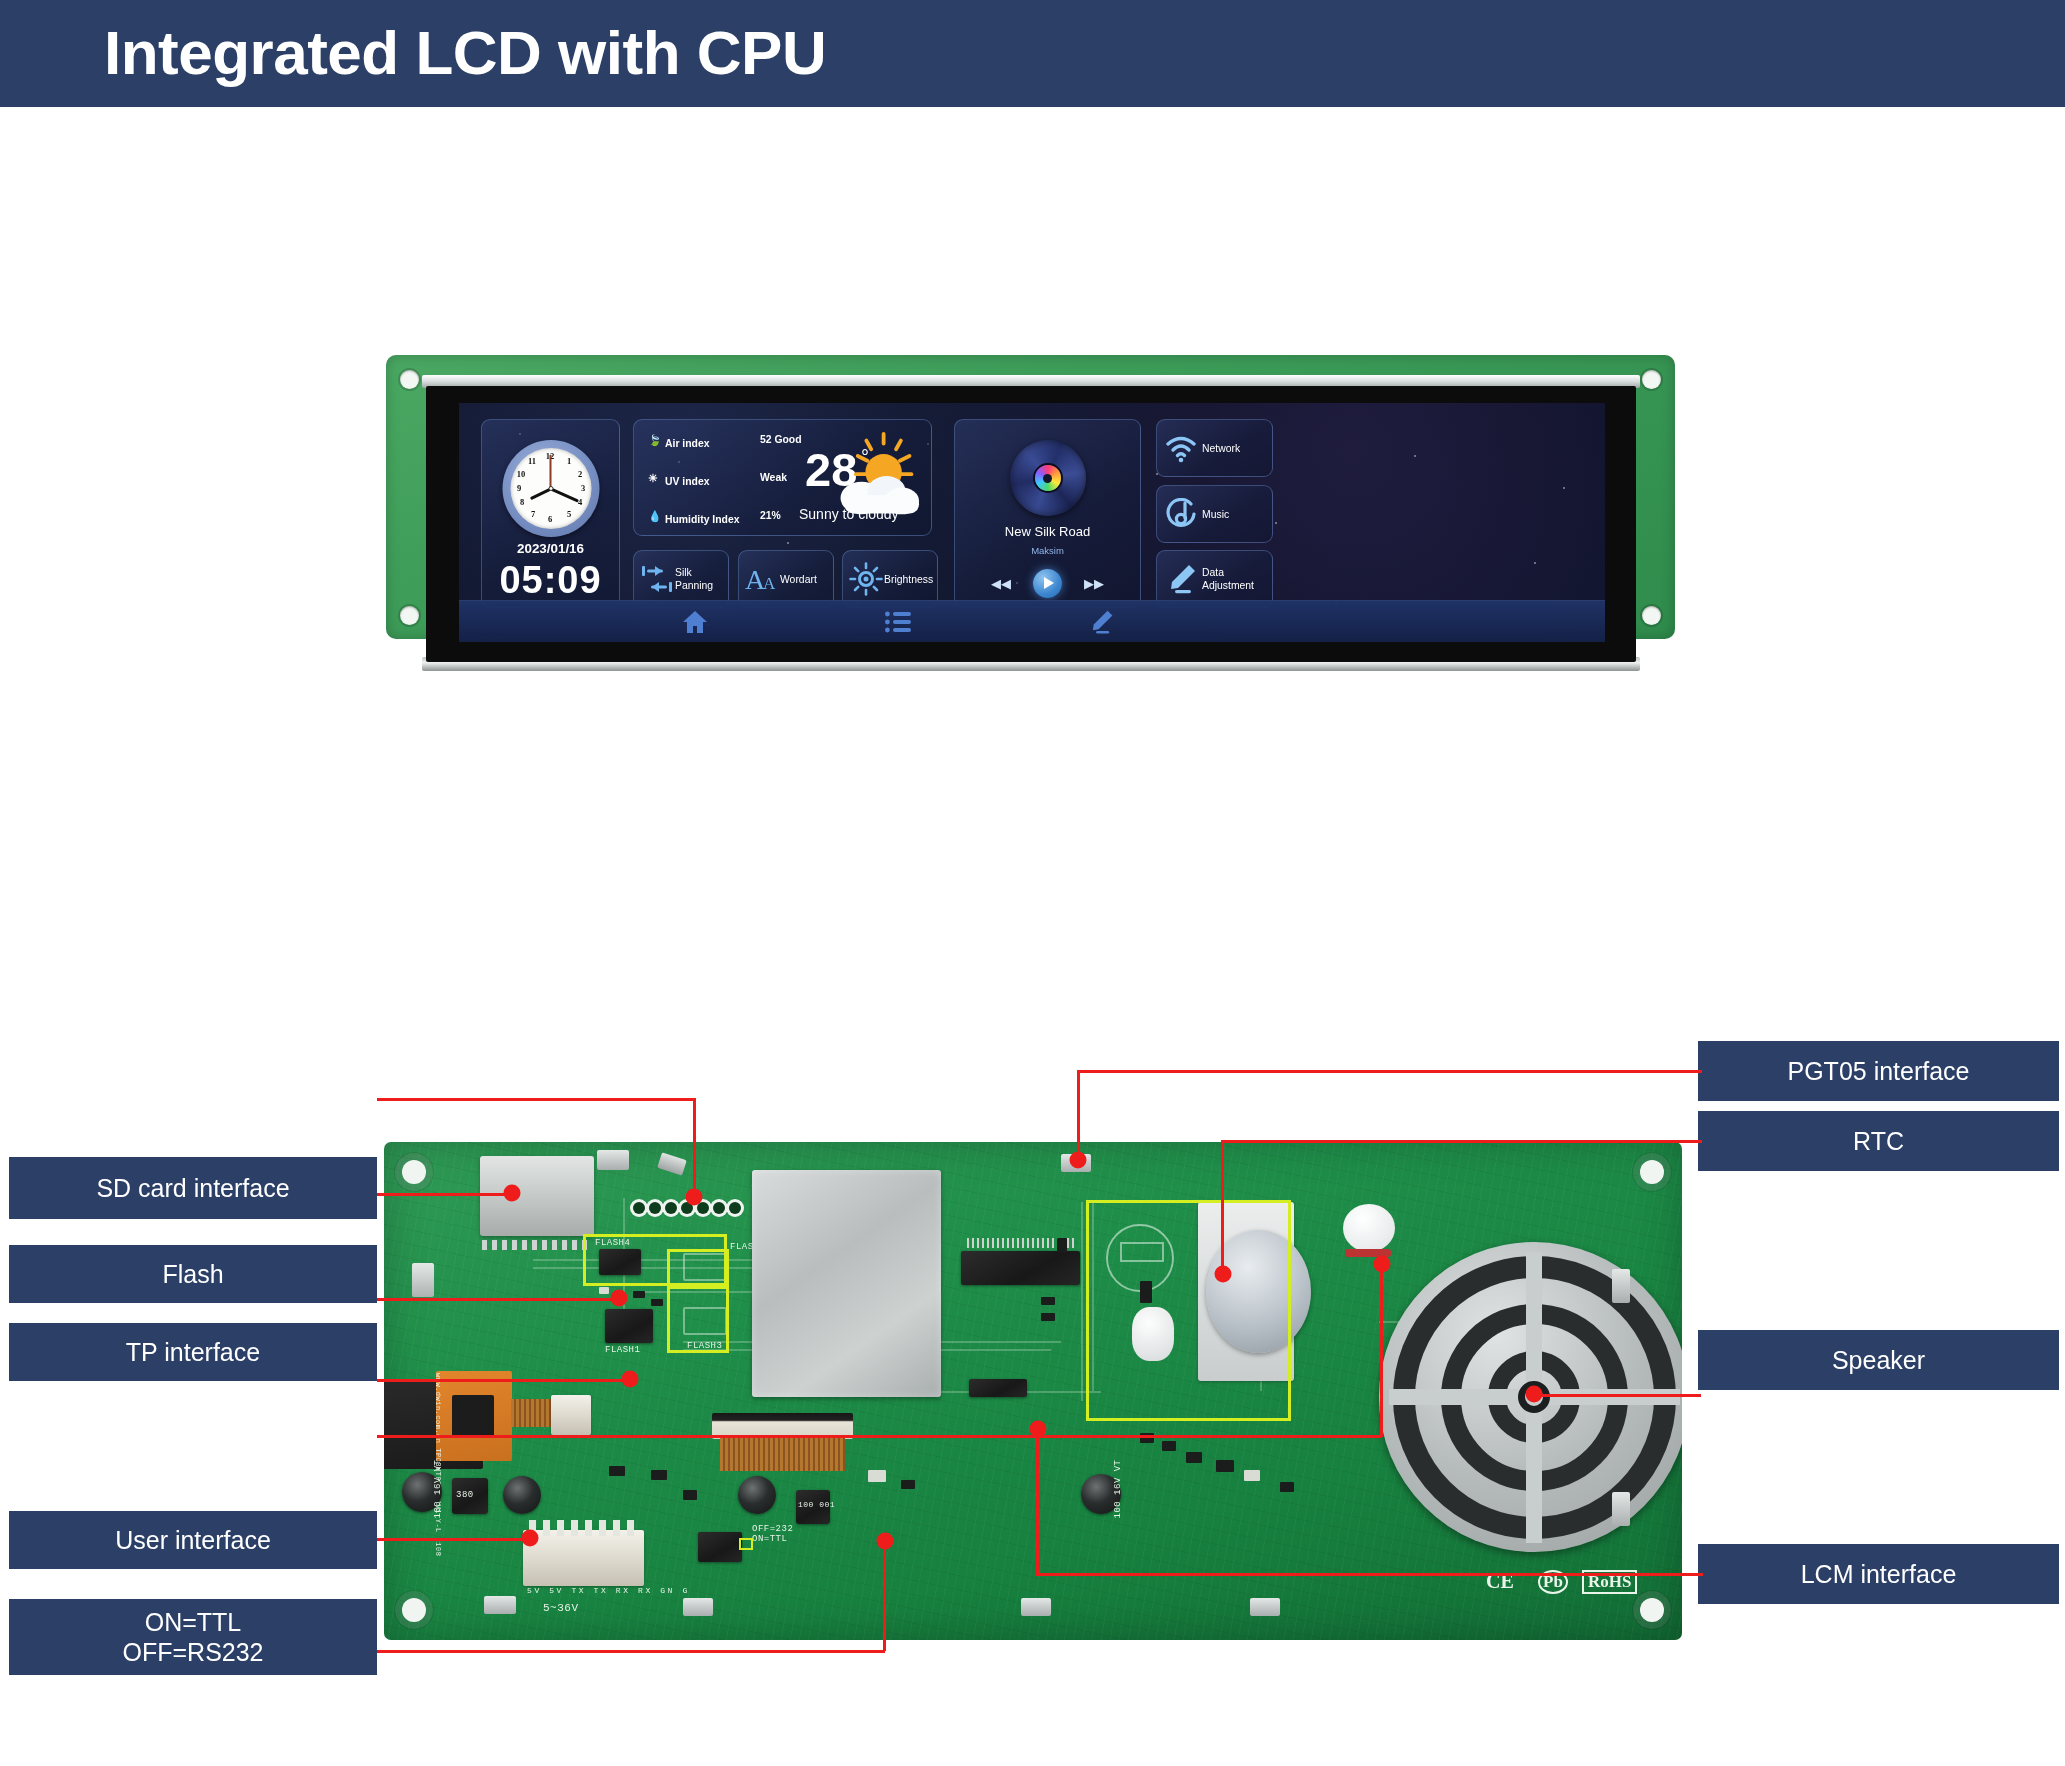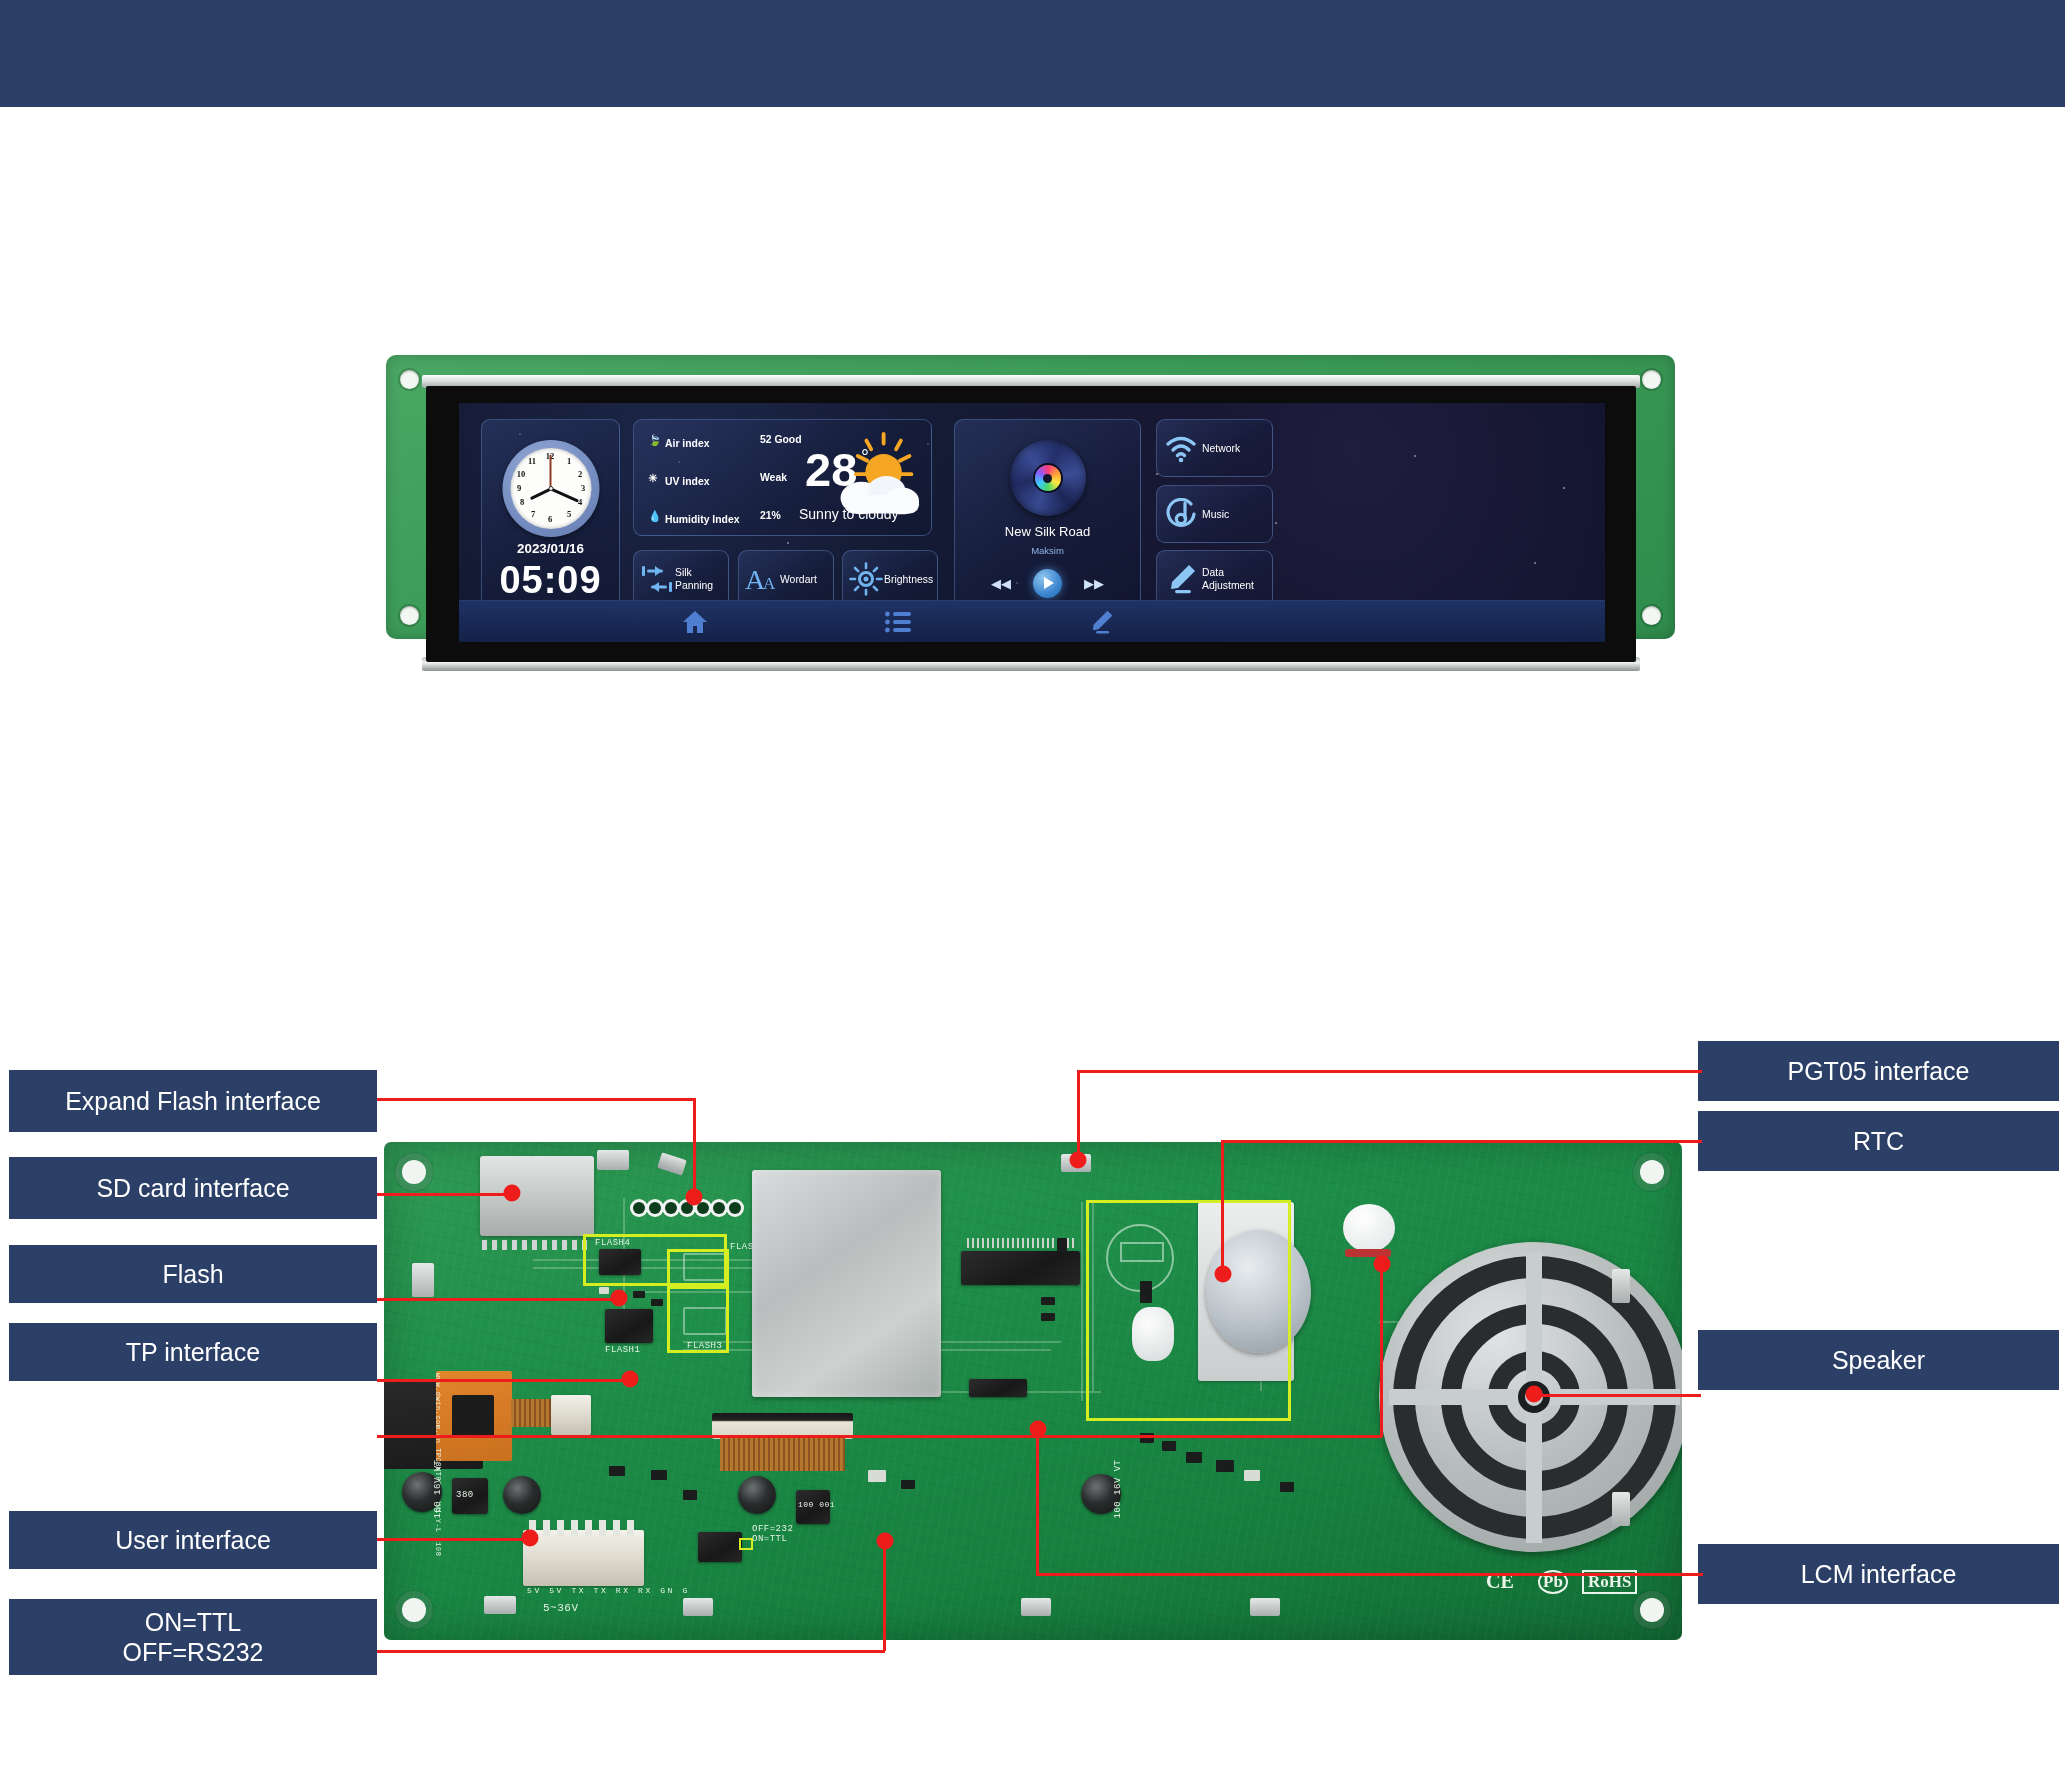--- a/index.html
+++ b/index.html
@@ -327,20 +327,21 @@
   .trace { position: absolute; background: rgba(215,235,215,0.28); }
   .cert { position: absolute; color: #eaf5ea; font-size: 20px; font-weight: 700;
     font-family: "Liberation Serif", serif; }
 </style>
 </head>
 <body>
 
 <div id="root">
 
   <div class="header-band"></div>
+  <div class="header-title">Integrated LCD with CPU</div>
 
   <div class="lcd-module">
     <div class="pcb-green-frame"></div>
     <div class="mount-hole tl"></div>
     <div class="mount-hole tr"></div>
     <div class="mount-hole bl"></div>
     <div class="mount-hole br"></div>
     <div class="lcd-silver-edge"></div>
     <div class="lcd-silver-edge bottom"></div>
 
@@ -678,21 +679,20 @@
     <div class="comp" style="left:275px;top:14px;width:26px;height:16px;background:linear-gradient(180deg,#dfe3e2,#9ea3a3);border-radius:2px;transform:rotate(18deg);"></div>
     <div class="comp" style="left:677px;top:12px;width:30px;height:18px;background:linear-gradient(180deg,#e4e8e7,#a9aeae);border-radius:2px;"></div>
     <div class="comp" style="left:1228px;top:127px;width:18px;height:34px;background:linear-gradient(180deg,#e4e8e7,#a9aeae);border-radius:2px;"></div>
     <div class="comp" style="left:1228px;top:350px;width:18px;height:34px;background:linear-gradient(180deg,#e4e8e7,#a9aeae);border-radius:2px;"></div>
     <div class="comp" style="left:100px;top:454px;width:32px;height:18px;background:linear-gradient(180deg,#e4e8e7,#a9aeae);border-radius:2px;"></div>
     <div class="comp" style="left:299px;top:456px;width:30px;height:18px;background:linear-gradient(180deg,#e4e8e7,#a9aeae);border-radius:2px;"></div>
     <div class="comp" style="left:637px;top:456px;width:30px;height:18px;background:linear-gradient(180deg,#e4e8e7,#a9aeae);border-radius:2px;"></div>
     <div class="comp" style="left:866px;top:456px;width:30px;height:18px;background:linear-gradient(180deg,#e4e8e7,#a9aeae);border-radius:2px;"></div>
   </div>
 
-  <div class="lbl" style="left:9px;  top:1070px; width:368px; height:62px;">Expand Flash interface</div>
   <div class="lbl" style="left:9px;  top:1157px; width:368px; height:62px;">SD card interface</div>
   <div class="lbl" style="left:9px;  top:1245px; width:368px; height:58px;">Flash</div>
   <div class="lbl" style="left:9px;  top:1323px; width:368px; height:58px;">TP interface</div>
   <div class="lbl" style="left:9px;  top:1511px; width:368px; height:58px;">User interface</div>
   <div class="lbl two-line" style="left:9px; top:1599px; width:368px; height:76px; flex-direction:column;">
     <div>ON=TTL</div>
     <div>OFF=RS232</div>
   </div>
 
   <div class="lbl" style="left:1698px; top:1041px; width:361px; height:60px;">PGT05 interface</div>

